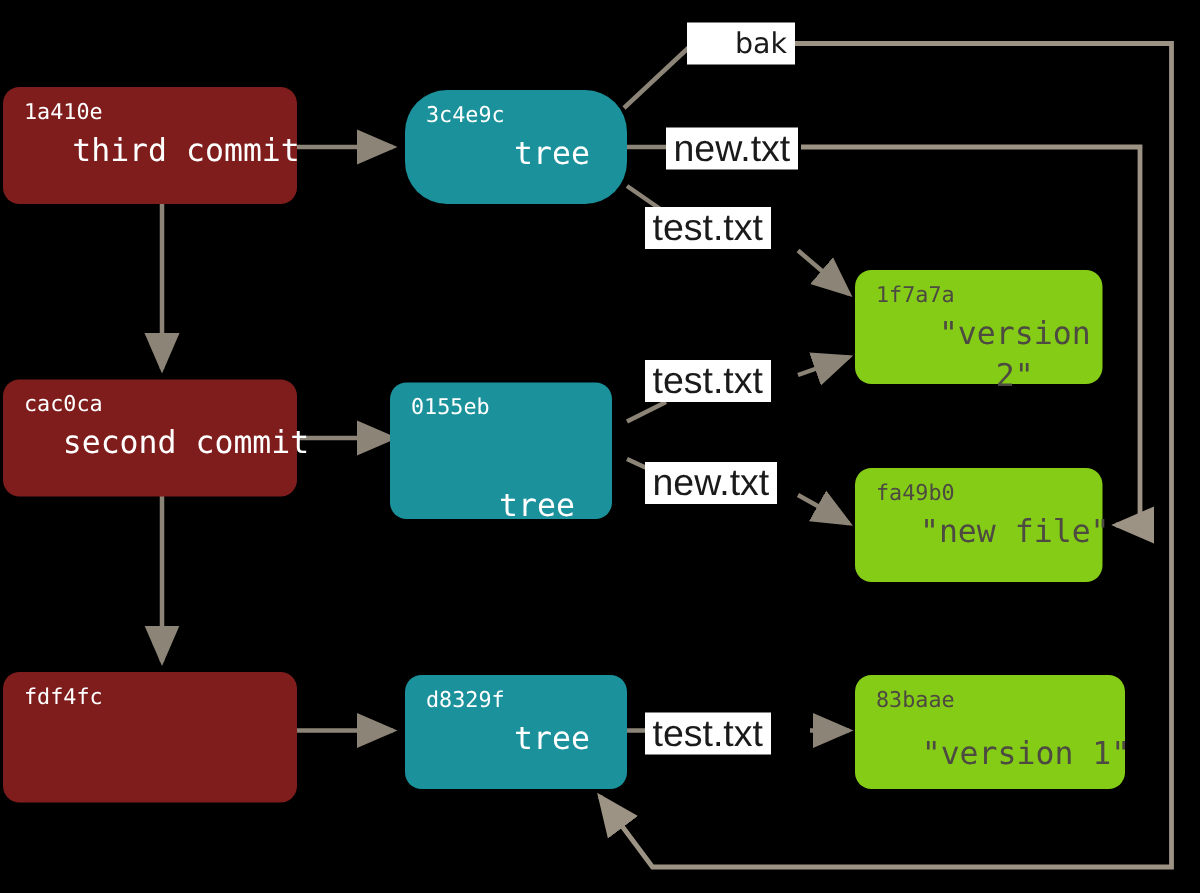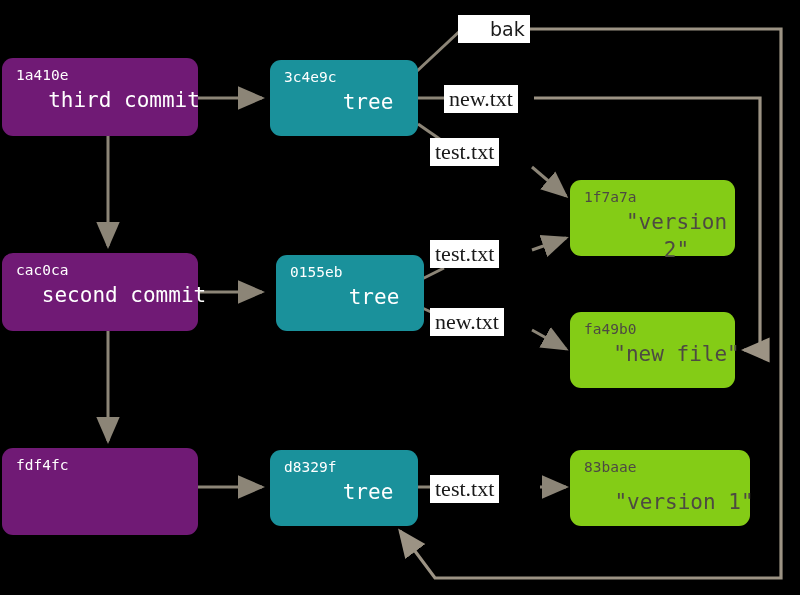--- a/index.html
+++ b/index.html
@@ -40,39 +40,39 @@
   .node .title {
     font-family: "DejaVu Sans Mono", monospace;
     font-size: 21px;
     line-height: 28px;
     width: 100%;
     text-align: center;
     margin-top: 2px;
     margin-left: 24px;
   }
   .node-commit {
-    background: #701a75;
+    background: #7f1d1d;
   }
   .node-commit .hash, .node-commit .title { color: #ffffff; }
   .node-tree {
     background: #1a919b;
   }
   .node-tree .hash, .node-tree .title { color: #ffffff; }
   .node-blob {
     background: #84cc16;
   }
   .node-blob .hash { color: #4d4a42; }
   .node-blob .title { color: #4d4a42; }
 
   .edge-label {
     position: absolute;
     background: #ffffff;
     color: #1a1a1a;
-    font-family: Liberation Serif, serif;
-    font-size: 22px;
+    font-family: Liberation Sans, sans-serif;
+    font-size: 25px;
     line-height: 24px;
     padding: 2px 5px;
     white-space: nowrap;
   }
   .edge-label.sans {
     font-family: "DejaVu Sans", sans-serif;
     font-size: 19px;
     padding-left: 32px;
   }
 </style>
@@ -129,26 +129,26 @@
 
   <div class="node node-commit" style="left:2px; top:253px; width:196px; height:78px;">
     <span class="hash">cac0ca</span>
     <span class="title">second commit</span>
   </div>
 
   <div class="node node-commit" style="left:2px; top:448px; width:196px; height:87px;">
     <span class="hash">fdf4fc</span>
   </div>
 
-  <div class="node node-tree" style="left:270px; top:60px; width:148px; height:76px;">
+  <div class="node node-tree" style="left:270px; top:60px; width:148px; height:76px;border-radius:28px;">
     <span class="hash">3c4e9c</span>
     <span class="title">tree</span>
   </div>
 
-  <div class="node node-tree" style="left:276px; top:255px; width:148px; height:76px;">
+  <div class="node node-tree" style="left:260px; top:255px; width:148px; height:91px;gap:40px;">
     <span class="hash">0155eb</span>
     <span class="title">tree</span>
   </div>
 
   <div class="node node-tree" style="left:270px; top:450px; width:148px; height:76px;">
     <span class="hash">d8329f</span>
     <span class="title">tree</span>
   </div>
 
   <div class="node node-blob" style="left:570px; top:180px; width:165px; height:76px;">

